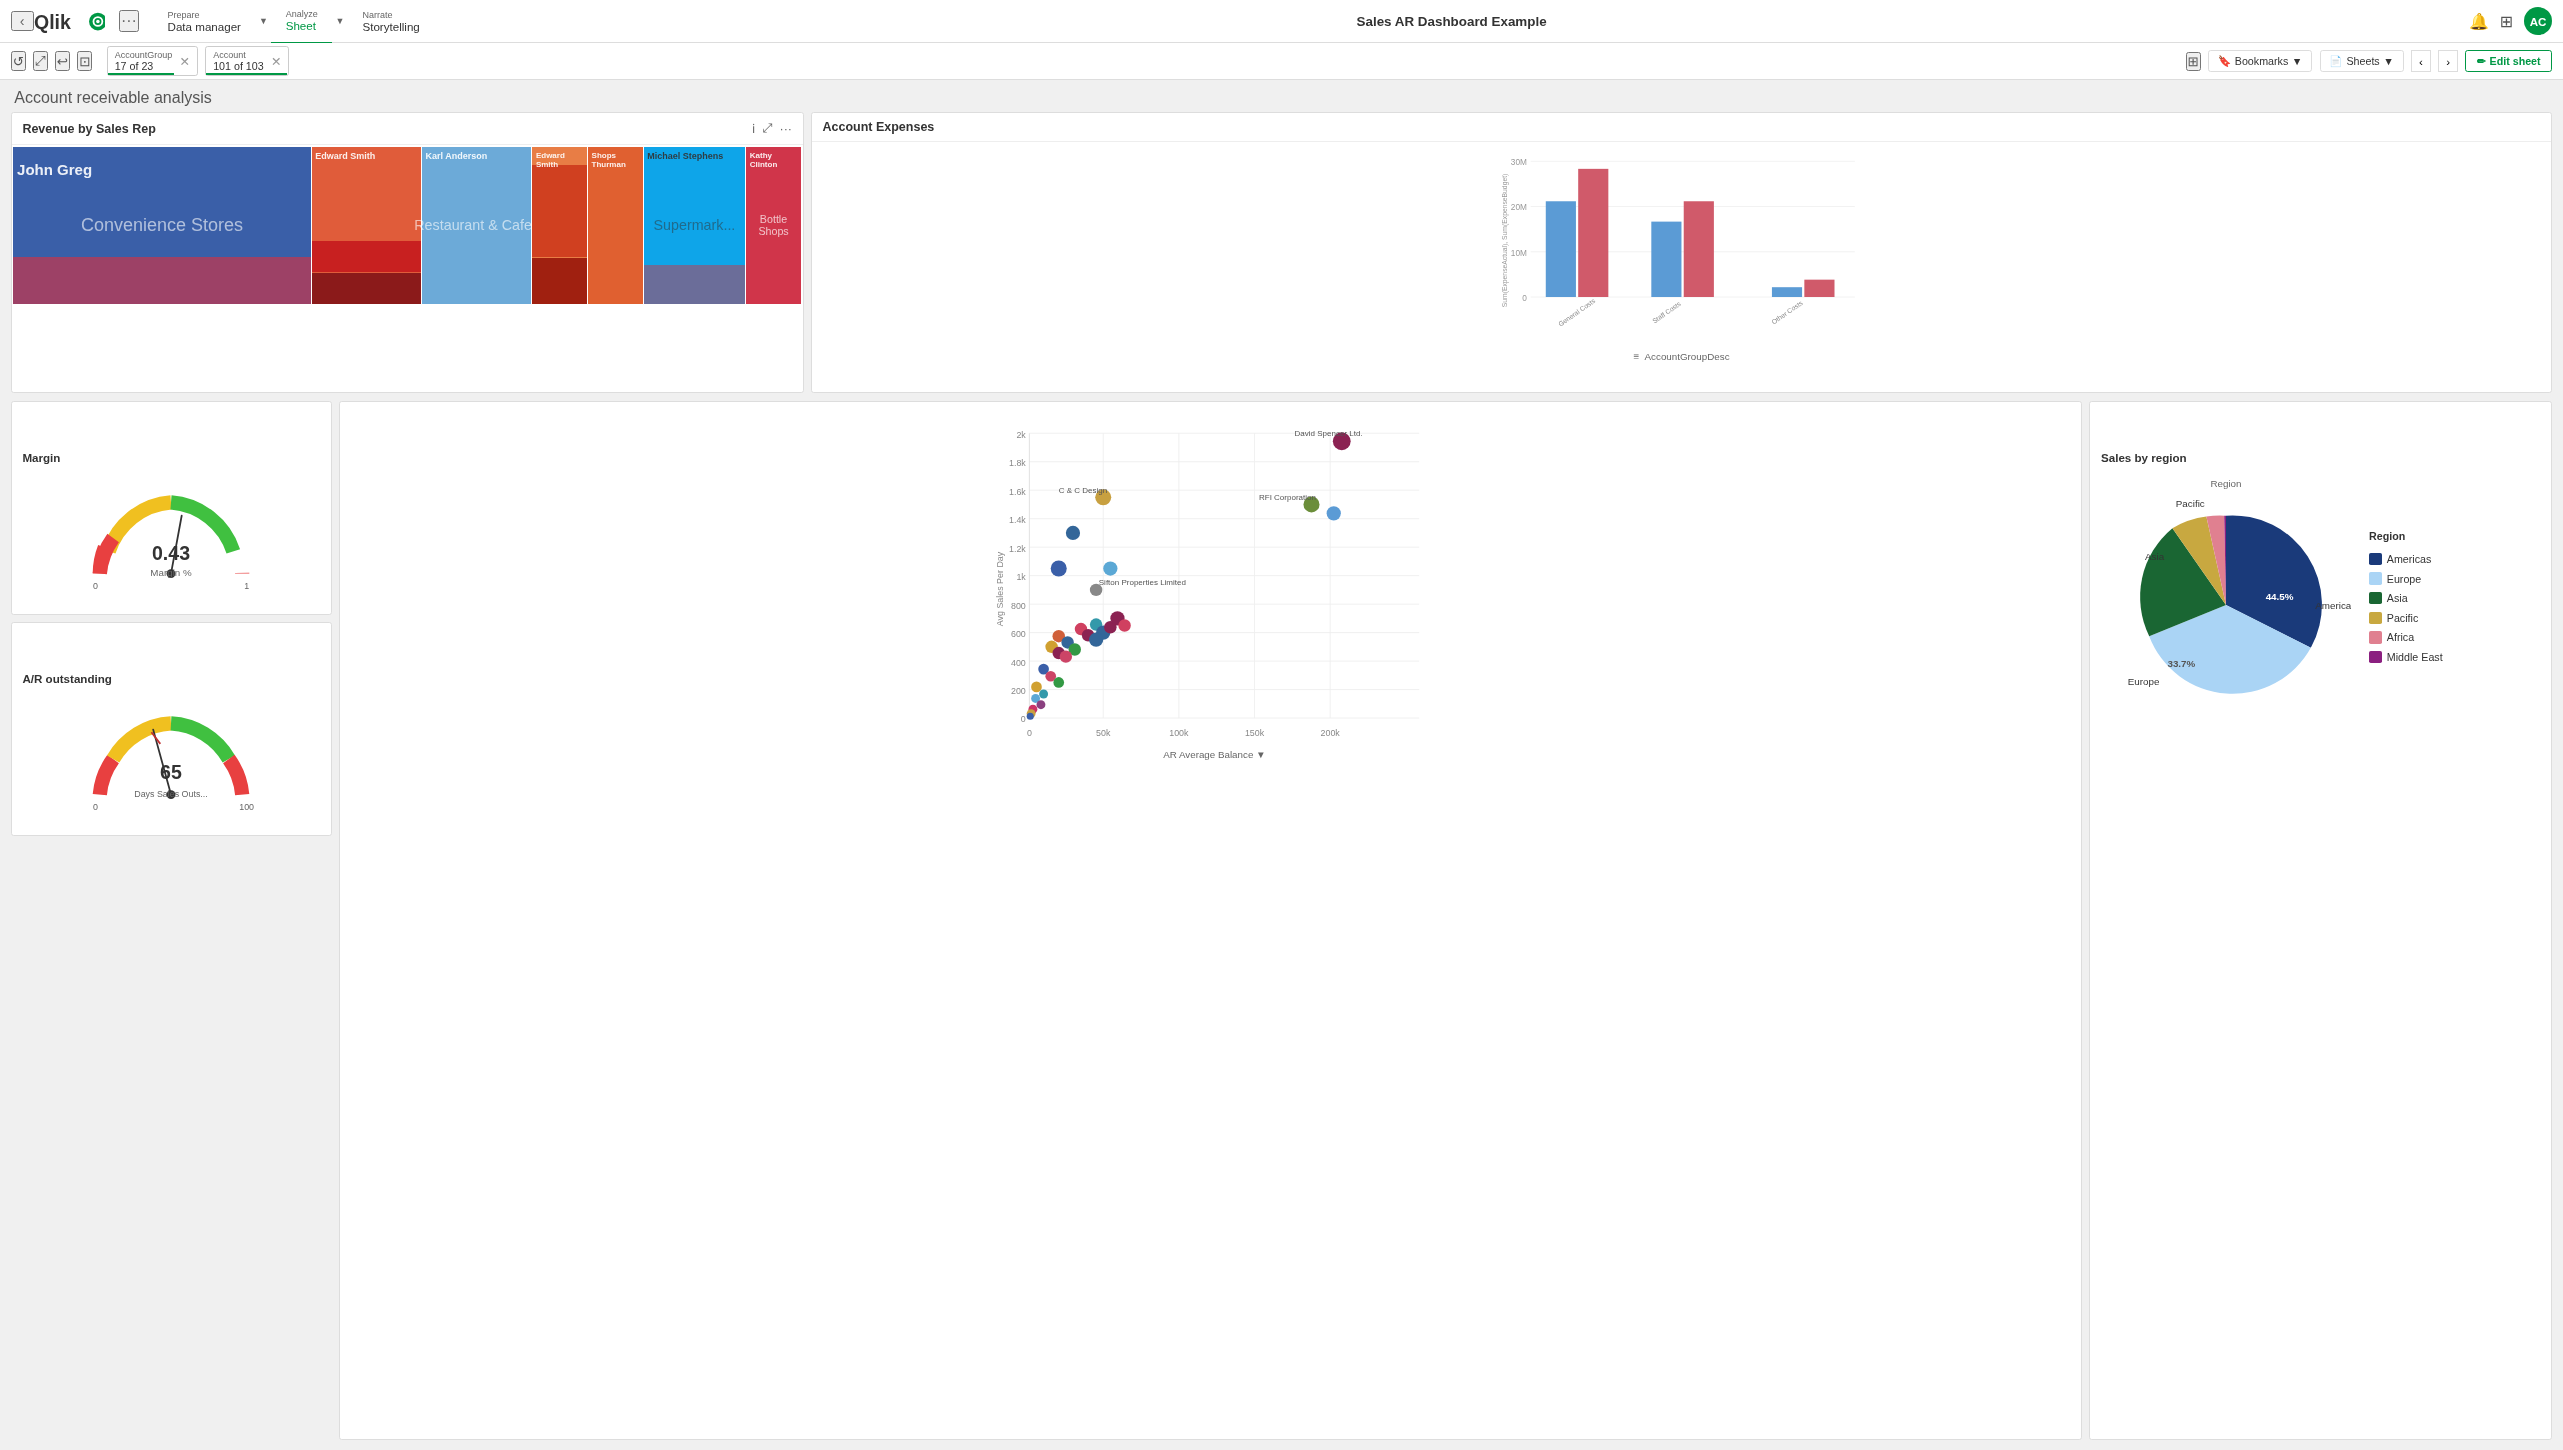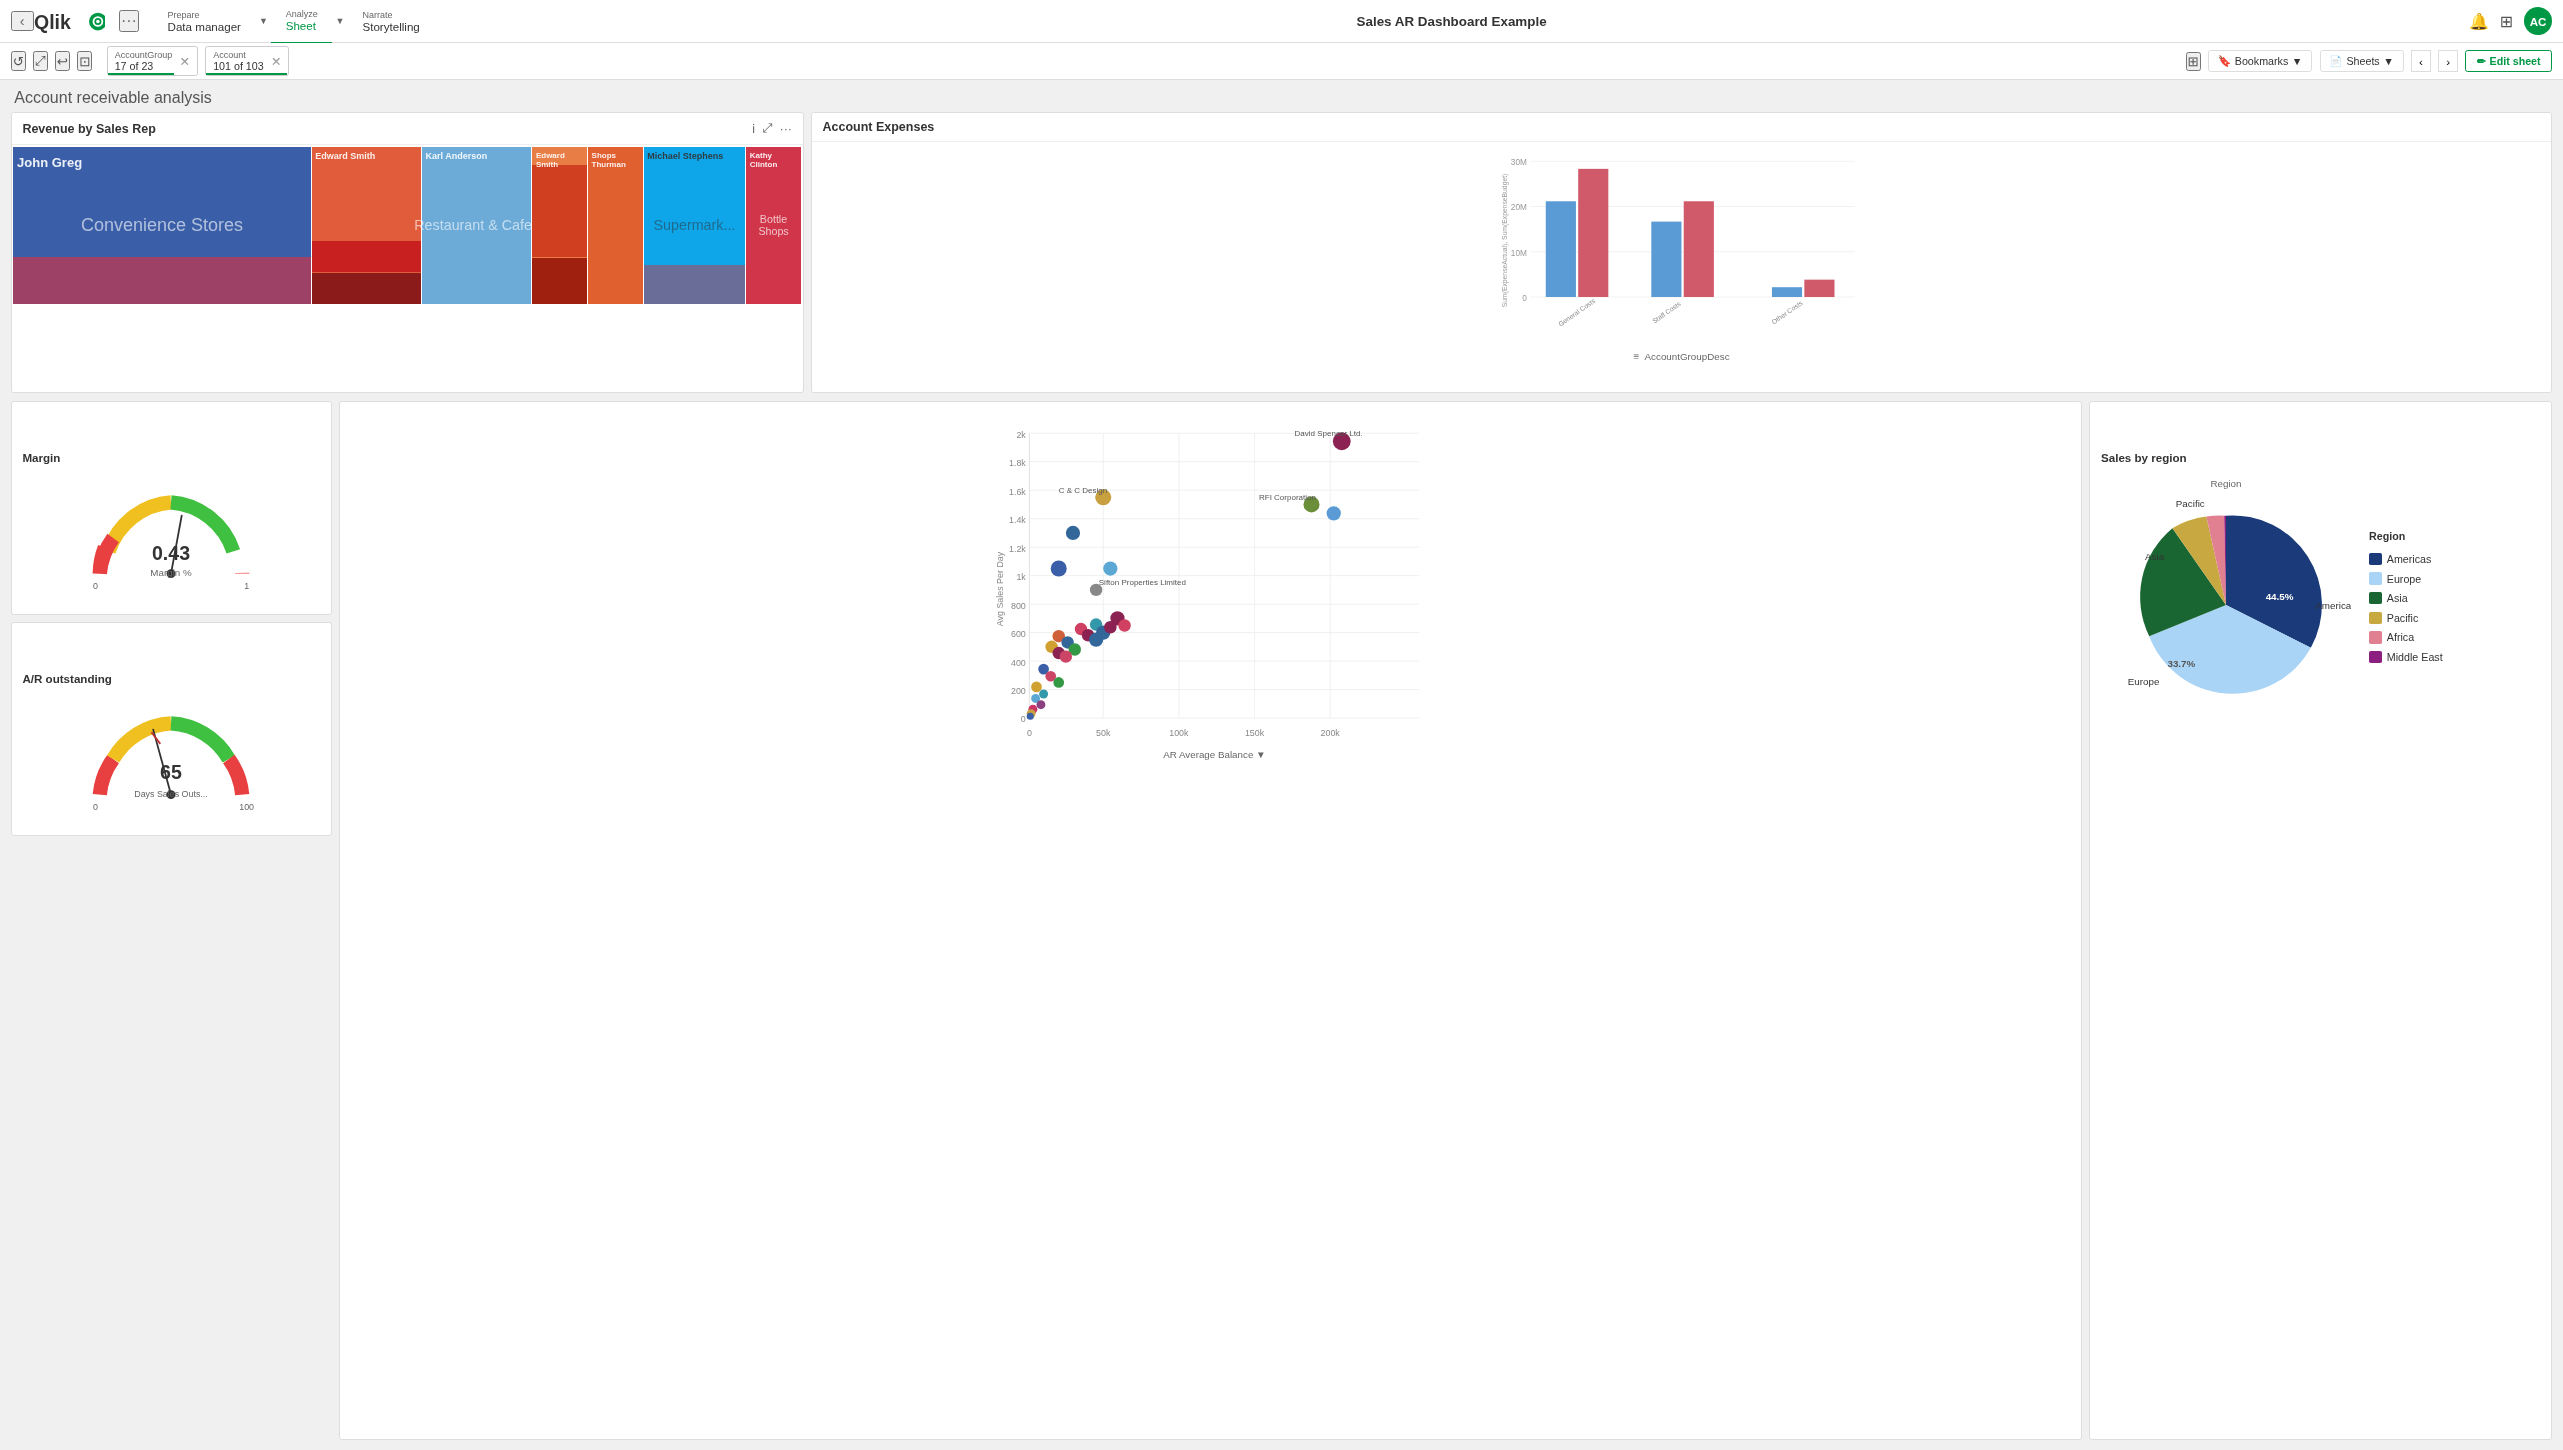--- a/index.html
+++ b/index.html
@@ -196,21 +196,21 @@
         <div class="chart-actions">
           <button class="chart-action-btn">ℹ</button>
           <button class="chart-action-btn">⤢</button>
           <button class="chart-action-btn">···</button>
         </div>
       </div>
       <div class="treemap-container">
         <div style="display:flex; height:100%; gap:0.9px; padding:1.8px;">
 
           <div style="flex:38; background:#3a5fa8; position:relative; display:flex; flex-direction:column; gap:0.9px;">
-            <div style="position:absolute;top:8px;left:3.6px;font-size:13px;color:rgba(255,255,255,0.9);font-weight:600;">John Greg</div>
+            <div style="position:absolute;top:14px;left:3.6px;font-size:15px;color:rgba(255,255,255,0.9);font-weight:600;">John Greg</div>
             <div style="position:absolute;top:50%;left:50%;transform:translate(-50%,-50%);font-size:18px;color:rgba(255,255,255,0.6);font-weight:300;white-space:nowrap;">Convenience Stores</div>
             <div style="position:absolute;bottom:0;left:0;right:0;height:30%;background:#c8354a;opacity:0.7;"></div>
           </div>
 
           <div style="flex:14; background:#e05c3a; position:relative; display:flex; flex-direction:column; gap:0.9px;">
             <div style="position:absolute;top:3.6px;left:3.6px;font-size:9px;color:rgba(255,255,255,0.9);font-weight:600;">Edward Smith</div>
             <div style="position:absolute;bottom:0;left:0;right:0;height:40%;display:flex;flex-direction:column;gap:0.9px;">
               <div style="flex:1;background:#c82020;"></div>
               <div style="flex:1;background:#8b1a1a;"></div>
             </div>

